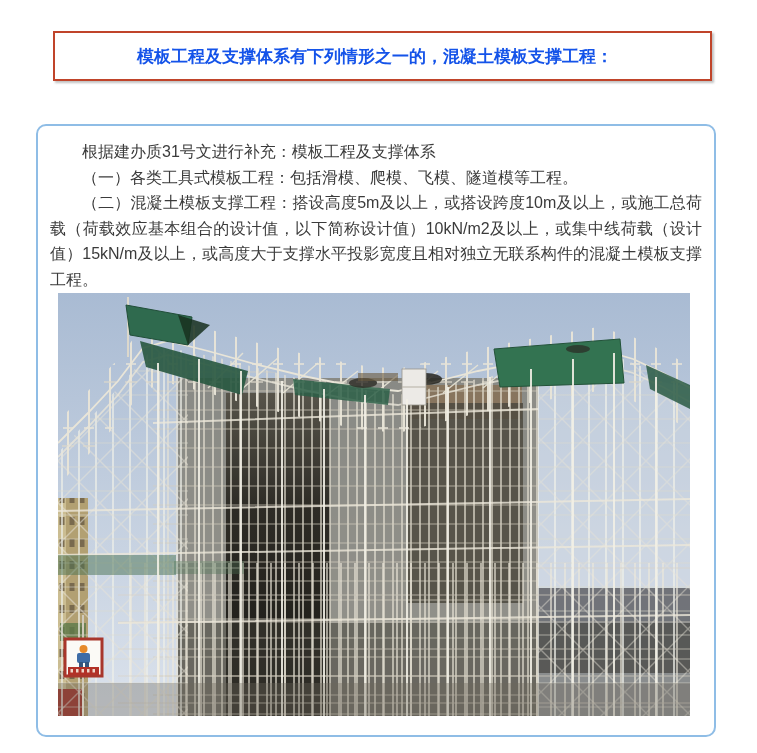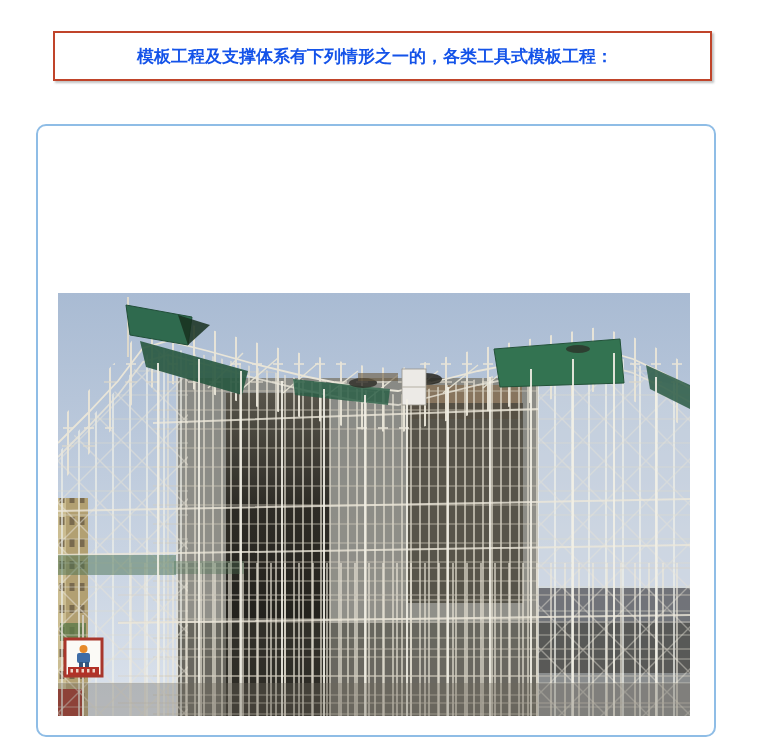--- a/index.html
+++ b/index.html
@@ -33,24 +33,30 @@
     overflow:hidden;background:#bcc9da;
   }
   .photo svg{display:block;width:632px;height:423px;}
 </style>
 </head>
 <body>
 
 <div class="page">
 
   <div class="banner">
-    <div class="banner-title">模板工程及支撑体系有下列情形之一的，各类工具式模板工程：</div>
+    <div class="banner-title">模板工程及支撑体系有下列情形之一的，混凝土模板支撑工程：</div>
   </div>
 
   <div class="article">
+    <div class="article-text">
+      <p>根据建办质31号文进行补充：模板工程及支撑体系</p>
+      <p>（一）各类工具式模板工程：包括滑模、爬模、飞模、隧道模等工程。</p>
+      <p>（二）混凝土模板支撑工程：搭设高度5m及以上，或搭设跨度10m及以上，或施工总荷载（荷载效应基本组合的设计值，以下简称设计值）10kN/m2及以上，或集中线荷载（设计值）15kN/m及以上，或高度大于支撑水平投影宽度且相对独立无联系构件的混凝土模板支撑工程。</p>
+      <p>（三）承重支撑体系：用于钢结构安装等满堂支撑体系。</p>
+    </div>
 
     <div class="photo">
       <svg viewBox="0 0 632 423" preserveAspectRatio="none">
         <defs>
           <linearGradient id="sky" x1="0" y1="0" x2="0" y2="1">
             <stop offset="0" stop-color="#a9bbd3"></stop>
             <stop offset="0.5" stop-color="#c3cfdf"></stop>
             <stop offset="1" stop-color="#dbe2ec"></stop>
           </linearGradient>
           <linearGradient id="corridor" x1="0" y1="0" x2="0" y2="1">

